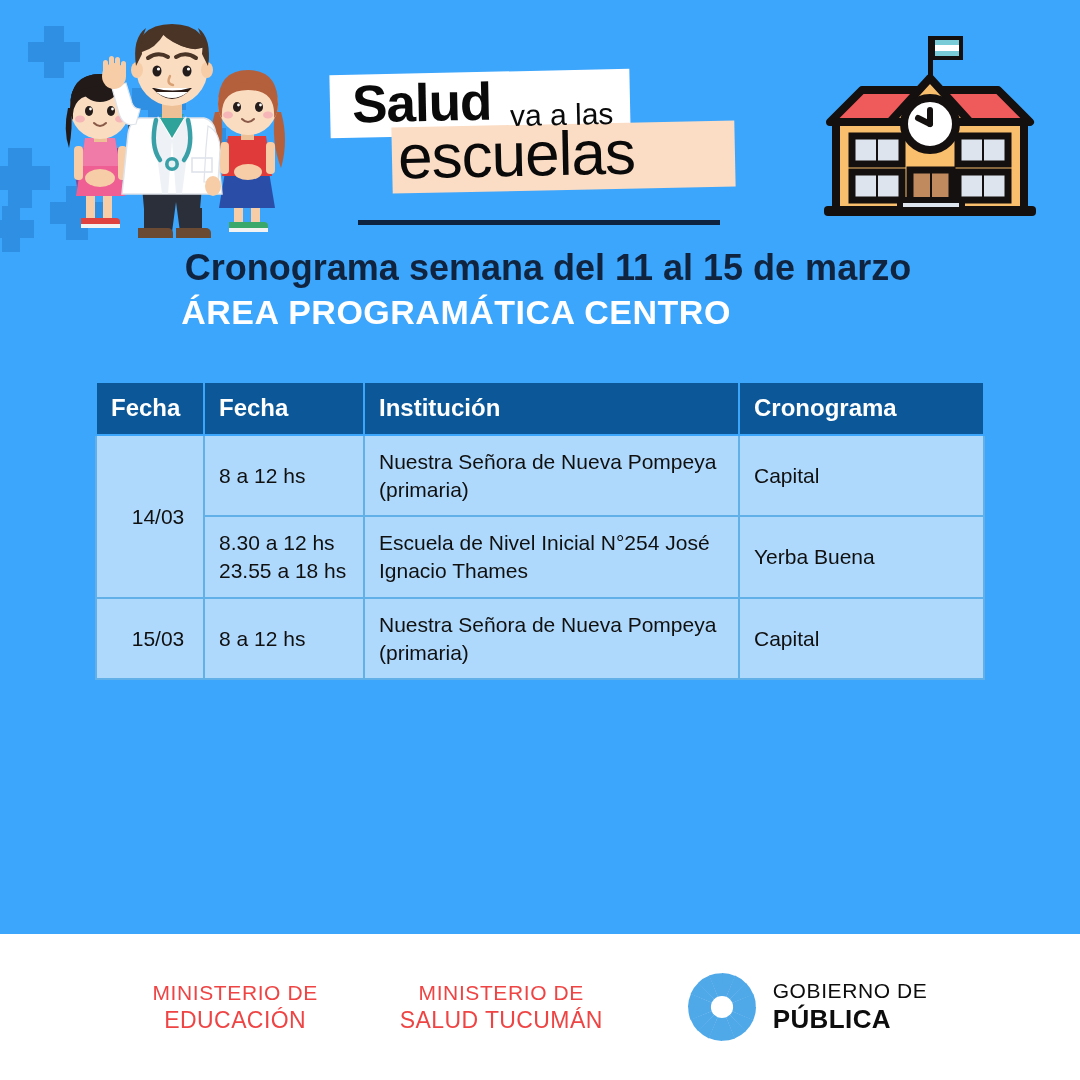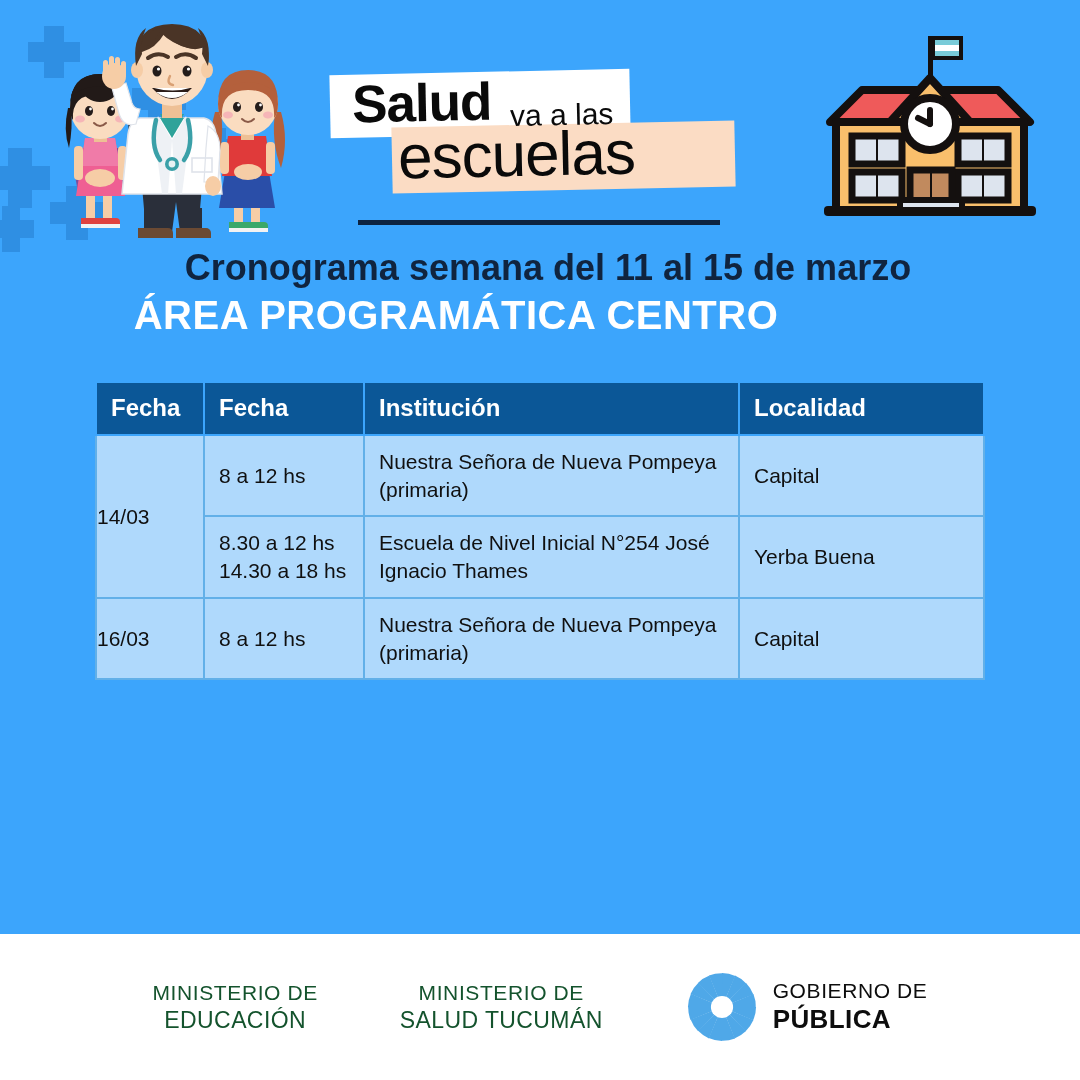--- a/index.html
+++ b/index.html
@@ -122,21 +122,21 @@
     color: #10243f;
     letter-spacing: 0px;
     padding-left: 8px;
   }
   .heading-2 {
     position: absolute;
     left: 0;
     top: 293px;
     width: 912px;
     text-align: center;
-    font-size: 40px;
+    font-size: 34px;
     font-weight: bold;
     color: #ffffff;
     letter-spacing: 0.5px;
   }
   
   .sched-table {
     position: absolute;
     left: 95px;
     top: 381px;
     width: 888px;
@@ -159,21 +159,21 @@
     text-align: left;
     padding: 12px 0 12px 14px;
     border: 2px solid #62b0e8;
     vertical-align: middle;
     line-height: 1.32;
   }
   .col-fecha  { width: 108px; }
   .col-hora   { width: 160px; }
   .col-inst   { width: 375px; }
   .col-local  { width: 245px; }
-  td.cell-fecha { padding-left: 0; }
+  td.cell-fecha { text-align: center; padding-left: 16px; }
   
   .footer {
     position: absolute;
     left: 0;
     top: 934px;
     width: 1080px;
     height: 146px;
     background: #ffffff;
   }
   .footer-inner {
@@ -182,21 +182,21 @@
     top: 0;
     width: 1080px;
     height: 146px;
     display: flex;
     align-items: center;
     justify-content: center;
     gap: 82px;
   }
   .ministry {
     text-align: center;
-    color: #14532d;
+    color: #ef4444;
     line-height: 1.22;
   }
   .ministry .m-top {
     display: block;
     font-size: 21px;
     font-weight: normal;
     letter-spacing: 0.6px;
   }
   .ministry .m-bot {
     display: block;
@@ -449,38 +449,38 @@
         <col class="col-fecha">
           <col class="col-hora">
           <col class="col-inst">
           <col class="col-local">
       </colgroup>
       <thead>
         <tr>
           <th>Fecha</th>
           <th>Fecha</th>
           <th>Institución</th>
-          <th>Localidad</th>
+          <th>Cronograma</th>
         </tr>
       </thead>
       <tbody>
         <tr>
           <td class="cell-fecha" rowspan="2">14/03</td>
           <td>8 a 12 hs</td>
           <td>Nuestra Señora de Nueva Pompeya (primaria)</td>
           <td>Capital</td>
         </tr>
         <tr>
           <td style="white-space:pre-line">8.30 a 12 hs
-14.30 a 18 hs</td>
+23.55 a 18 hs</td>
           <td>Escuela de Nivel Inicial N°254 José Ignacio Thames</td>
           <td>Yerba Buena</td>
         </tr>
         <tr>
-          <td class="cell-fecha">16/03</td>
+          <td class="cell-fecha">15/03</td>
           <td>8 a 12 hs</td>
           <td>Nuestra Señora de Nueva Pompeya (primaria)</td>
           <td>Capital</td>
         </tr>
       </tbody>
     </table>
   </div>
 
   <div class="footer">
     <div class="footer-inner">

